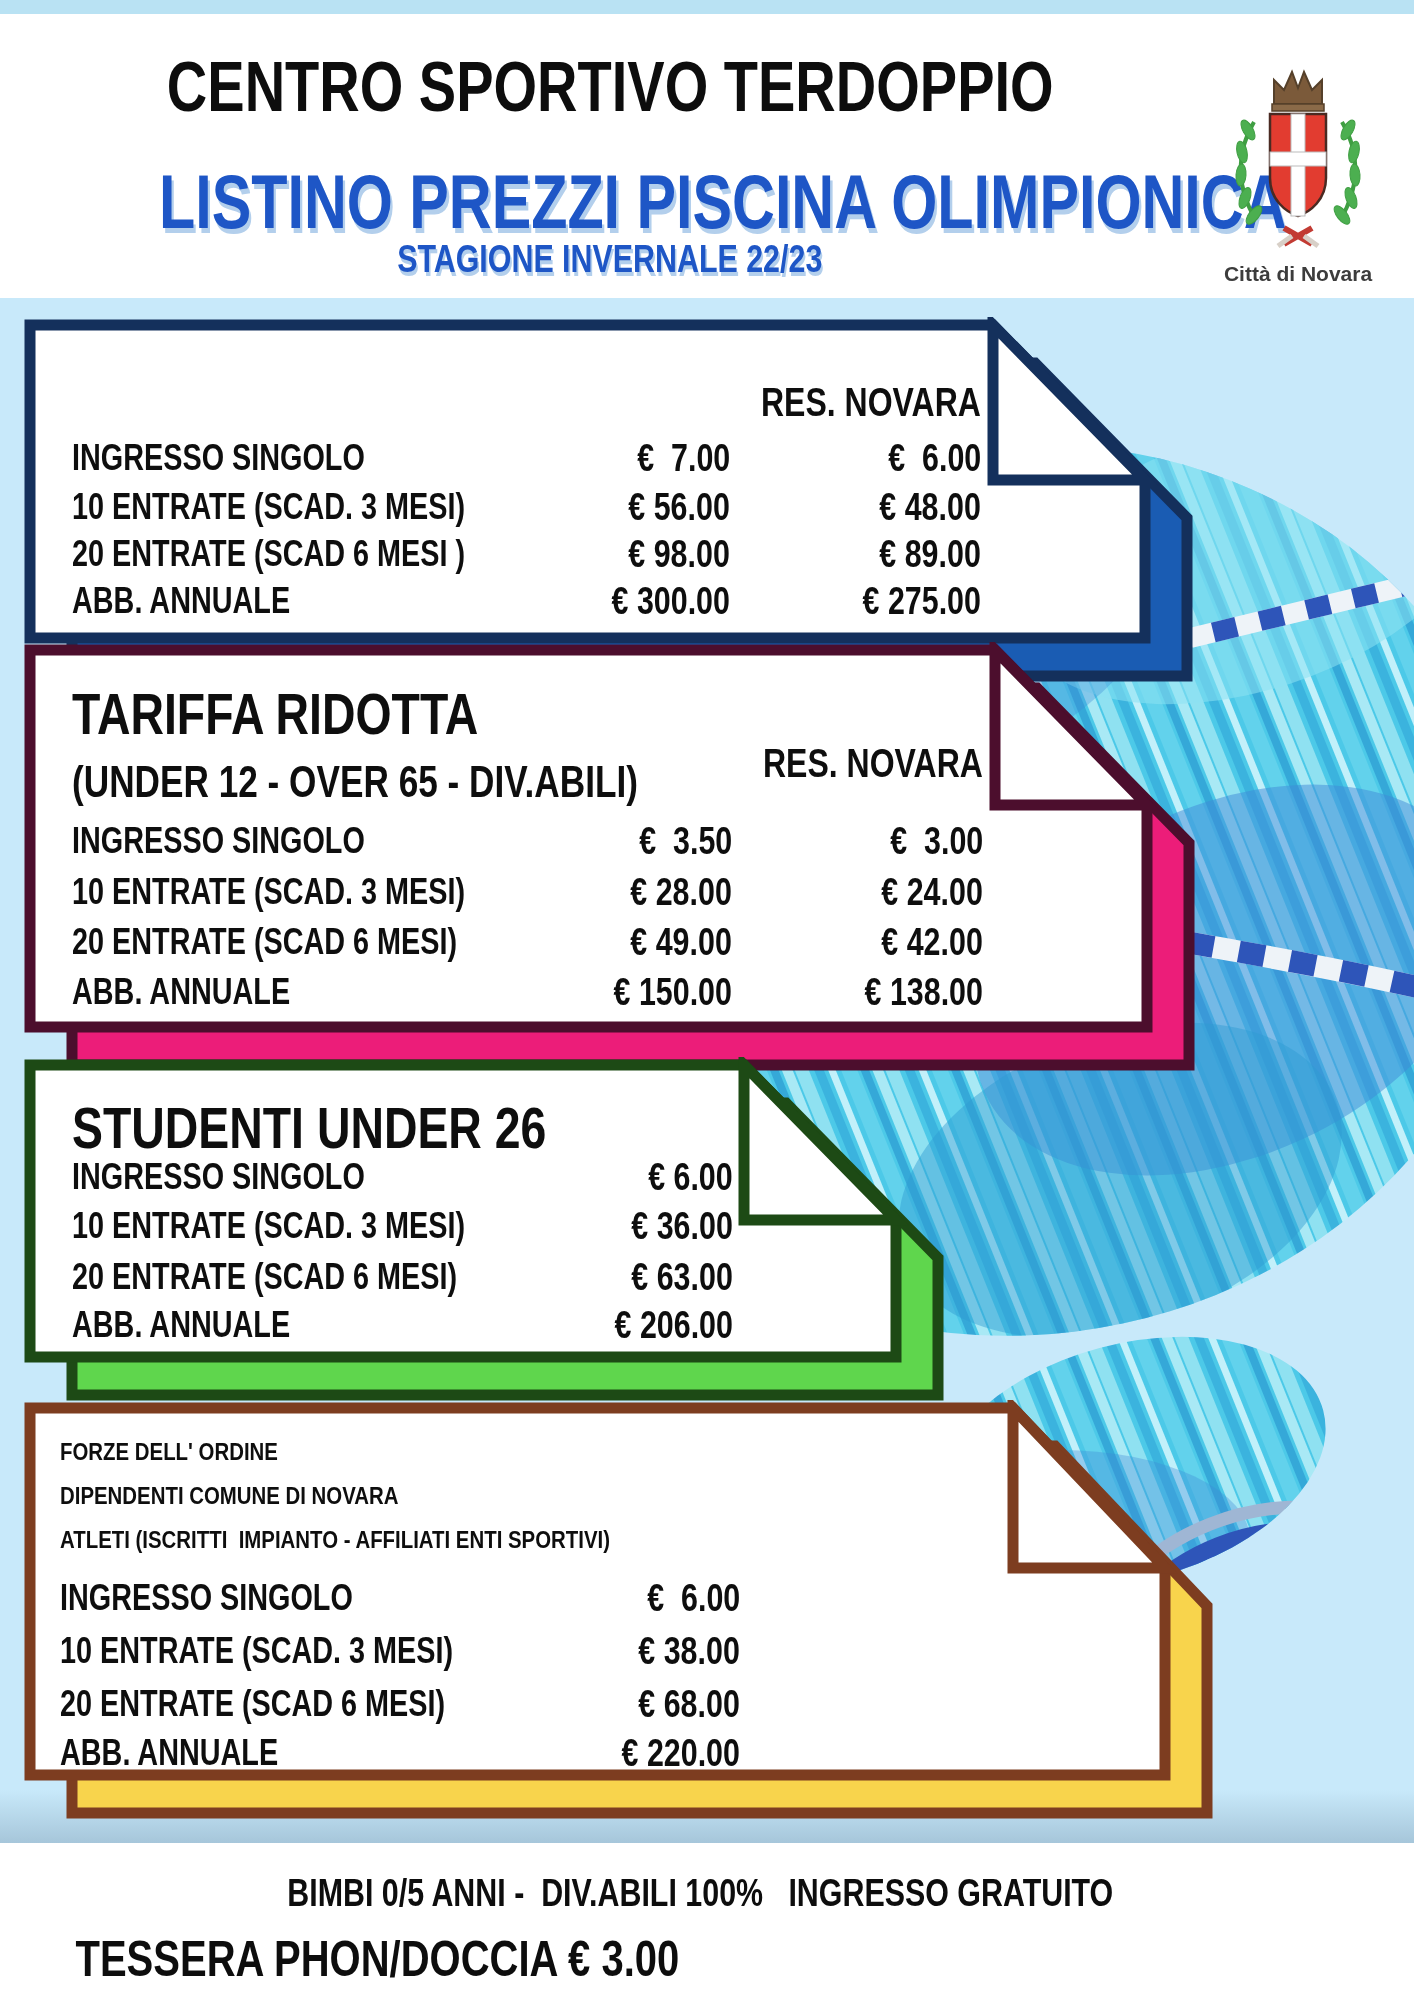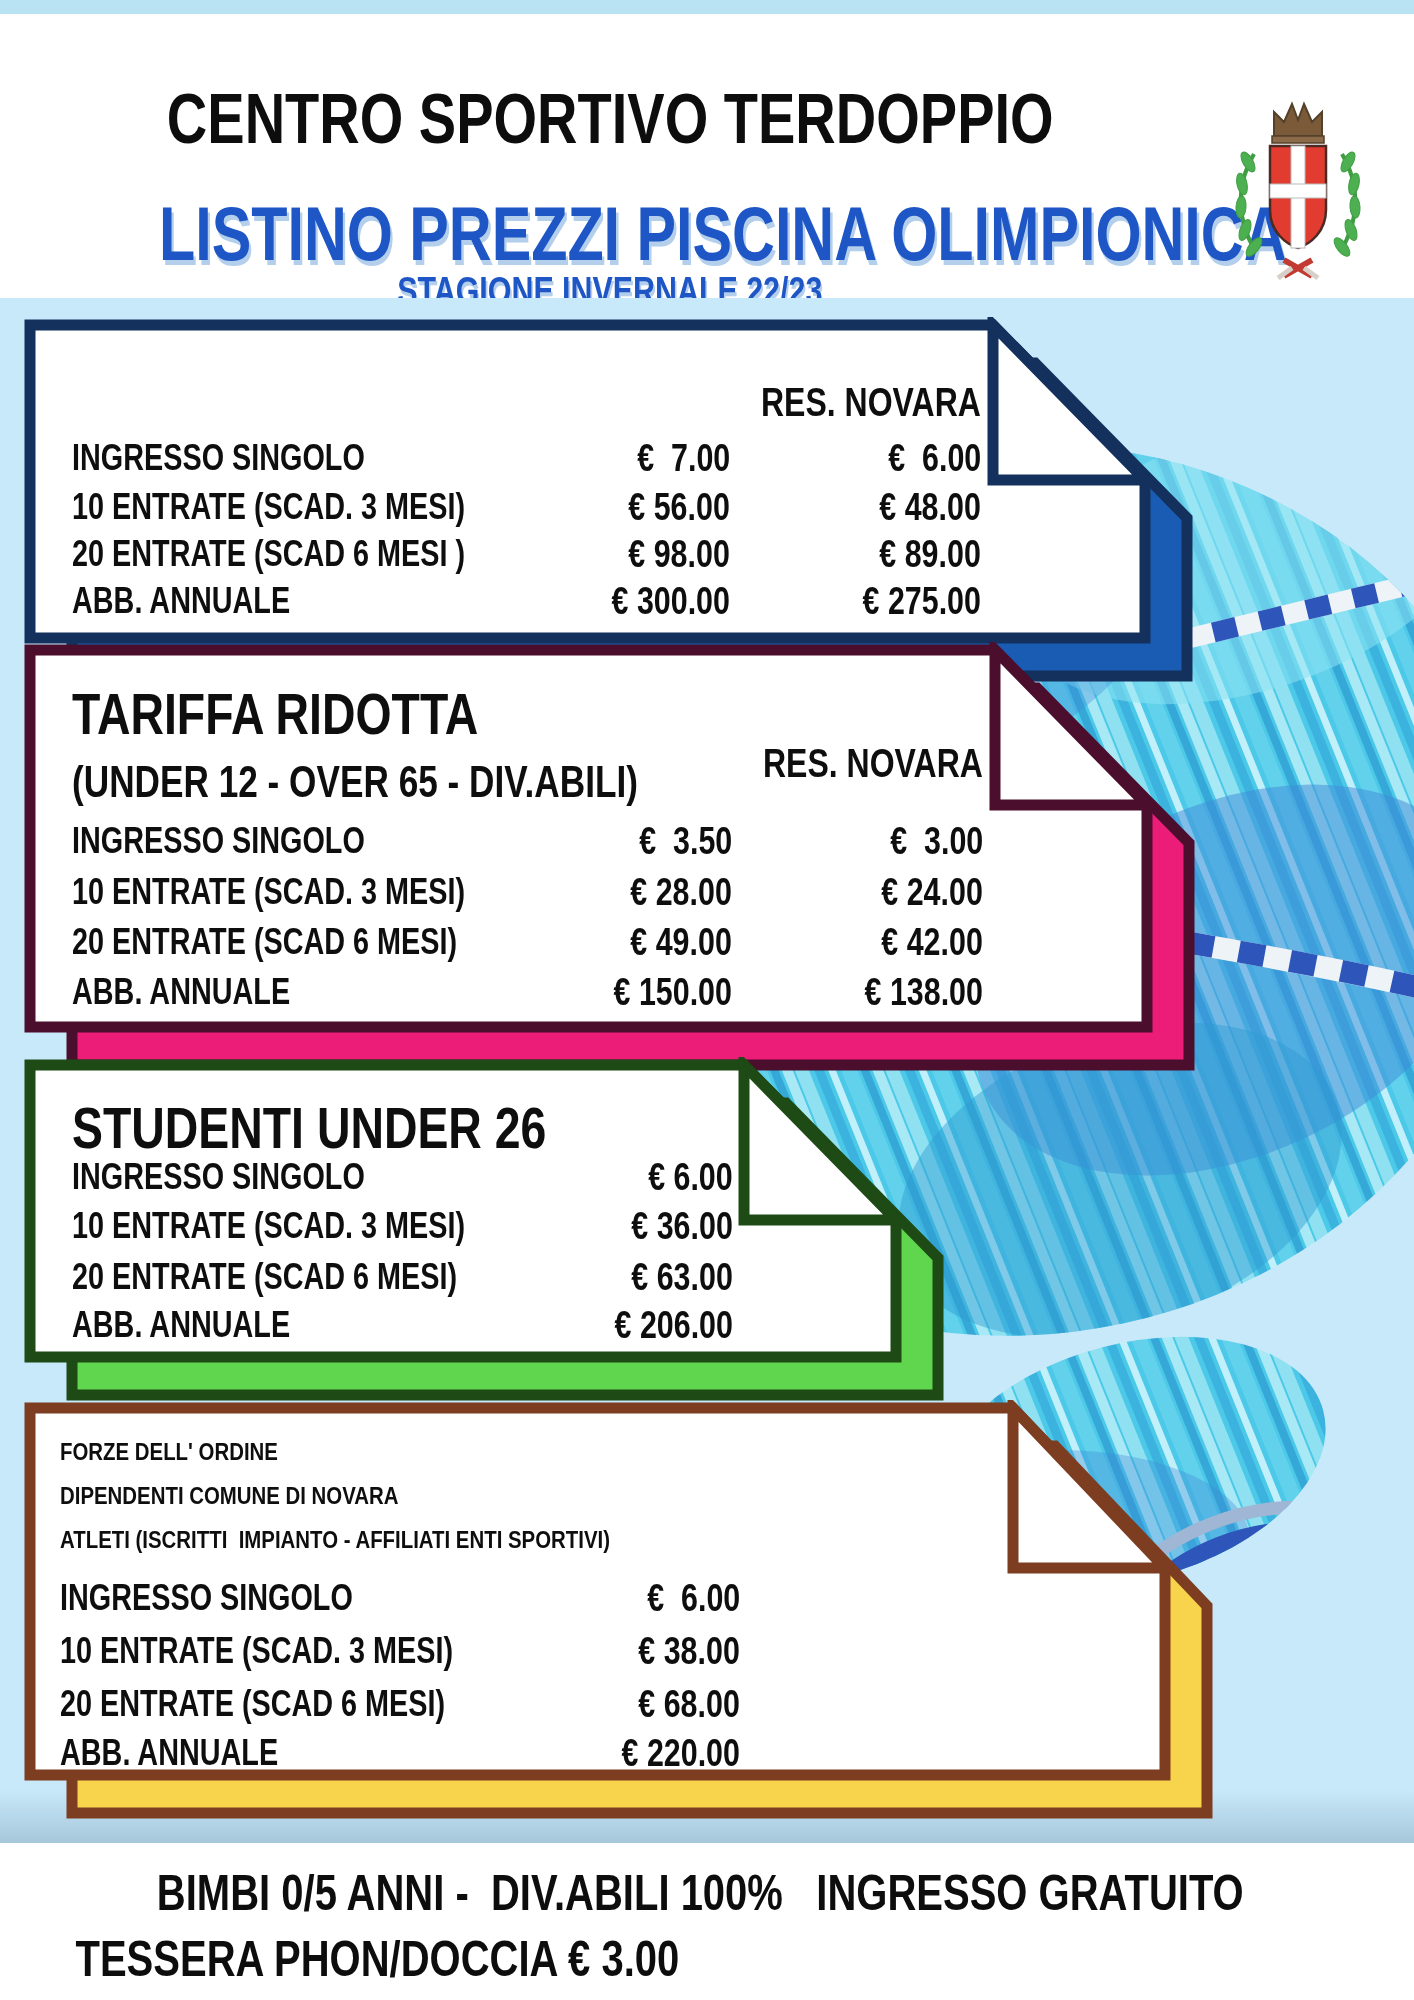--- a/index.html
+++ b/index.html
@@ -1,20 +1,20 @@
 <!DOCTYPE html>
 <html><head>
 <meta charset="utf-8">
 <style>
   html,body{margin:0;padding:0;background:#ffffff;}
   .page{position:relative;width:1414px;height:2000px;overflow:hidden;
         font-family:"Liberation Sans","DejaVu Sans",sans-serif;background:#ffffff;}
   .topstrip{position:absolute;left:0;top:0;width:1414px;height:14px;background:#b9e2f3;}
   
-  .header{position:absolute;left:0;top:14px;width:1414px;height:284px;background:#ffffff;margin-top:32px;}
+  .header{position:absolute;left:0;top:14px;width:1414px;height:284px;background:#ffffff;}
   .h1{position:absolute;left:0;top:36px;width:1220px;text-align:center;
       font-size:70px;line-height:74px;font-weight:bold;color:#0d0d0d;letter-spacing:0px;white-space:pre;}
   .h2{position:absolute;left:0;top:148px;width:1220px;text-align:center;
       font-size:76px;line-height:80px;font-weight:bold;color:#1e56c6;
       text-shadow:3px 5px 0 #b3cfec;white-space:pre;}
   .h3{position:absolute;left:0;top:224px;width:1220px;text-align:center;
       font-size:38px;line-height:42px;font-weight:bold;color:#1e56c6;
       text-shadow:2px 4px 0 #b3cfec;white-space:pre;}
   .cnd{display:inline-block;transform:scaleX(0.8);transform-origin:center center;white-space:pre;}
   .cndL{display:inline-block;transform:scaleX(0.8);transform-origin:left center;white-space:pre;}
@@ -46,21 +46,21 @@
   .c1 .pr.p2,.c2 .pr.p2{right:164px;}
   .c3 .pr.p1{right:163px;}
   .c4 .pr.p1{right:425px;}
   .c1 .res{right:164px;top:52px;}
   .c2 .res{right:164px;top:88px;}
   .c4 .tt4{position:absolute;left:30px;font-size:24px;line-height:44px;font-weight:bold;color:#0e0e0e;white-space:pre;}
   .c4 .lbl{left:30px;}
   
   .footer{position:absolute;left:0;top:1843px;width:1414px;height:157px;background:#ffffff;}
   .f1{position:absolute;left:0;top:22px;width:1400px;text-align:center;
-      font-size:50px;line-height:56px;font-weight:bold;color:#0d0d0d;white-space:pre;}
+      font-size:38px;line-height:56px;font-weight:bold;color:#0d0d0d;white-space:pre;}
   .f2{position:absolute;left:0;top:88px;width:1330px;
       font-size:50px;line-height:56px;font-weight:bold;color:#0d0d0d;white-space:pre;}
 </style>
 </head>
 <body>
 
 <div class="page">
 
   <div class="topstrip"></div>
 

